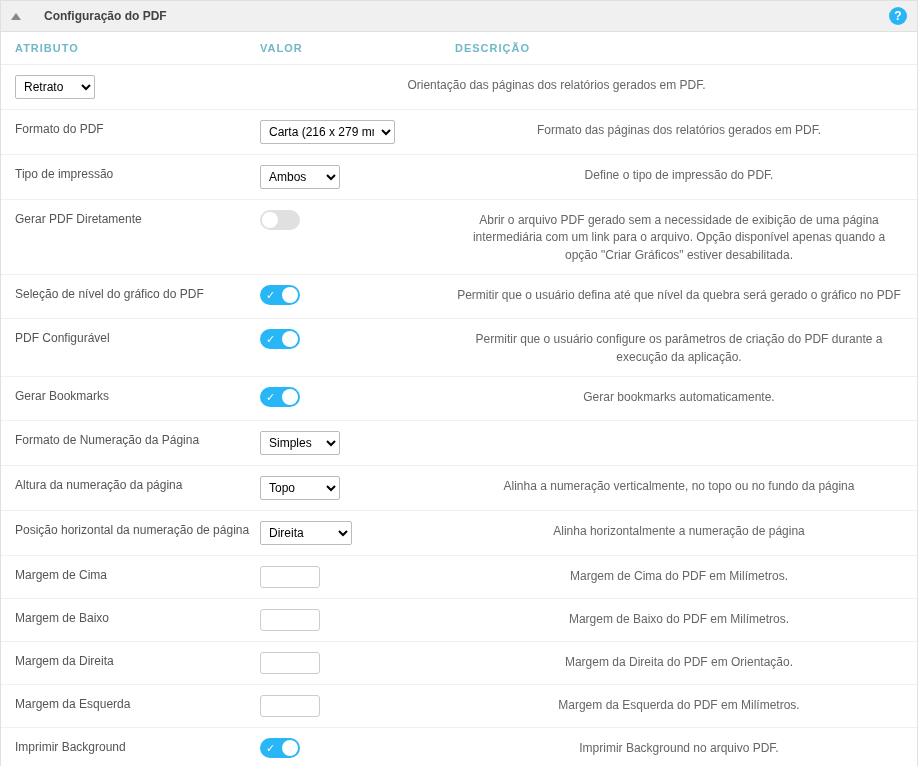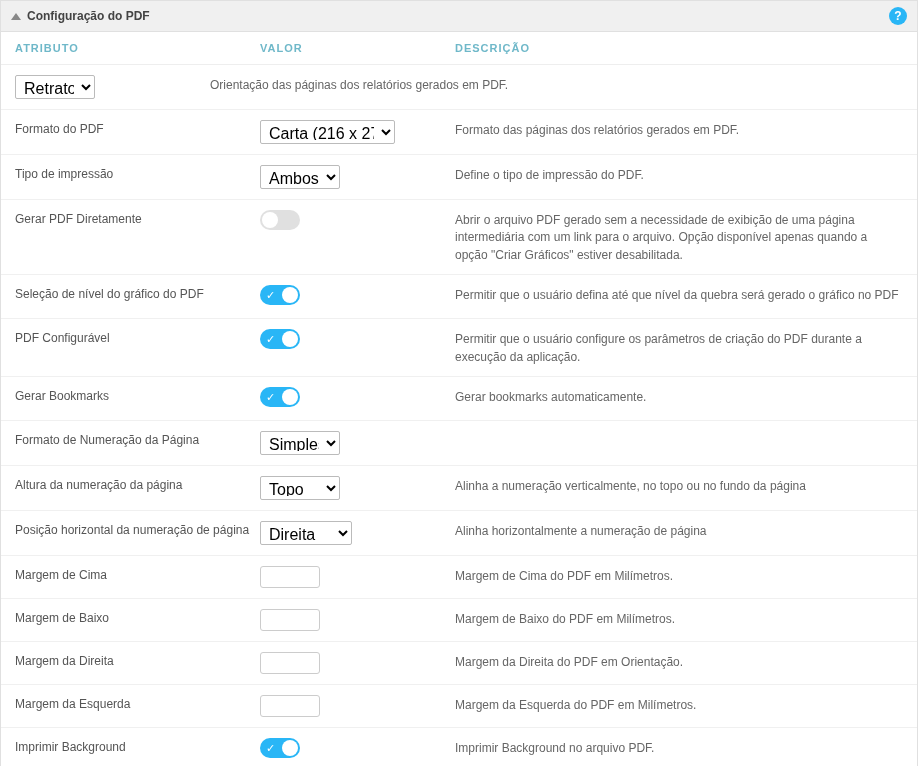--- a/index.html
+++ b/index.html
@@ -18,21 +18,21 @@
     background: #f0f0f0;
     border-bottom: 1px solid #e0e0e0;
     padding: 6px 10px;
     display: flex;
     align-items: center;
     justify-content: space-between;
   }
   .panel-header-left {
     display: flex;
     align-items: center;
-    gap: 6px;
+    gap: 23px;
   }
   .collapse-triangle {
     width: 0;
     height: 0;
     border-left: 5px solid transparent;
     border-right: 5px solid transparent;
     border-bottom: 7px solid #888;
     transform: rotate(0deg);
     cursor: pointer;
   }
@@ -78,23 +78,24 @@
     padding-top: 2px;
     padding-right: 10px;
   }
   .row .col-val {
     padding-right: 10px;
   }
   .row .col-desc {
     color: #666;
     line-height: 1.45;
     padding-top: 2px;
+    text-align: center;
   }
   select {
-    font-size: 16px;
+    font-size: 12px;
     padding: 3px 4px;
     border: 1px solid #bbb;
     border-radius: 2px;
     background: #fff;
     height: 24px;
   }
   select.sel-sm { width: 80px; }
   select.sel-md { width: 92px; }
   select.sel-lg { width: 135px; }
   input[type="text"] {

